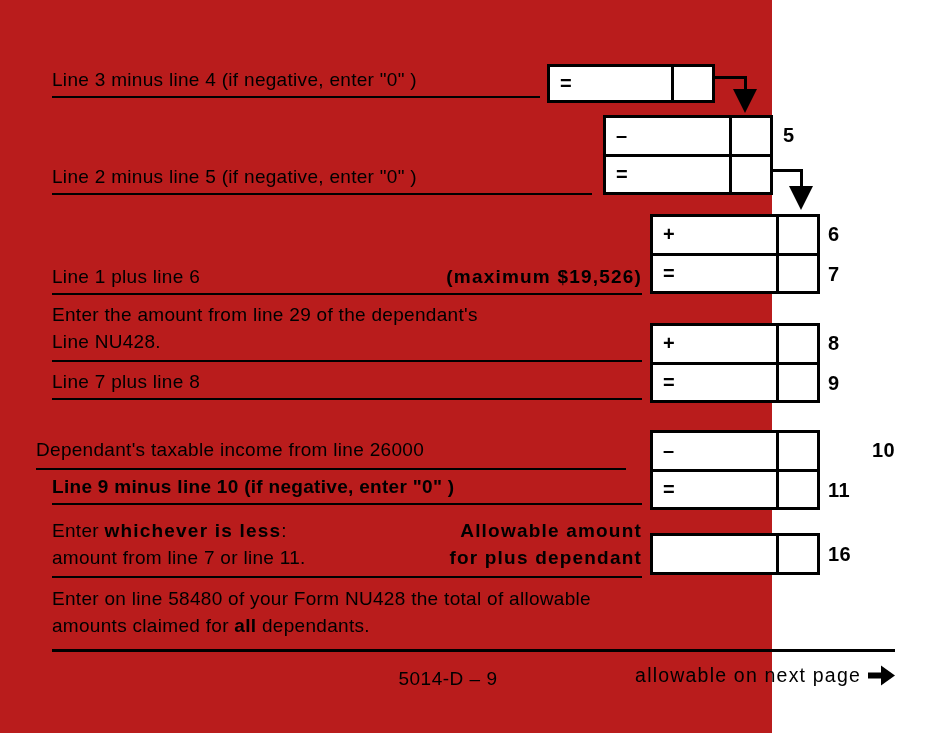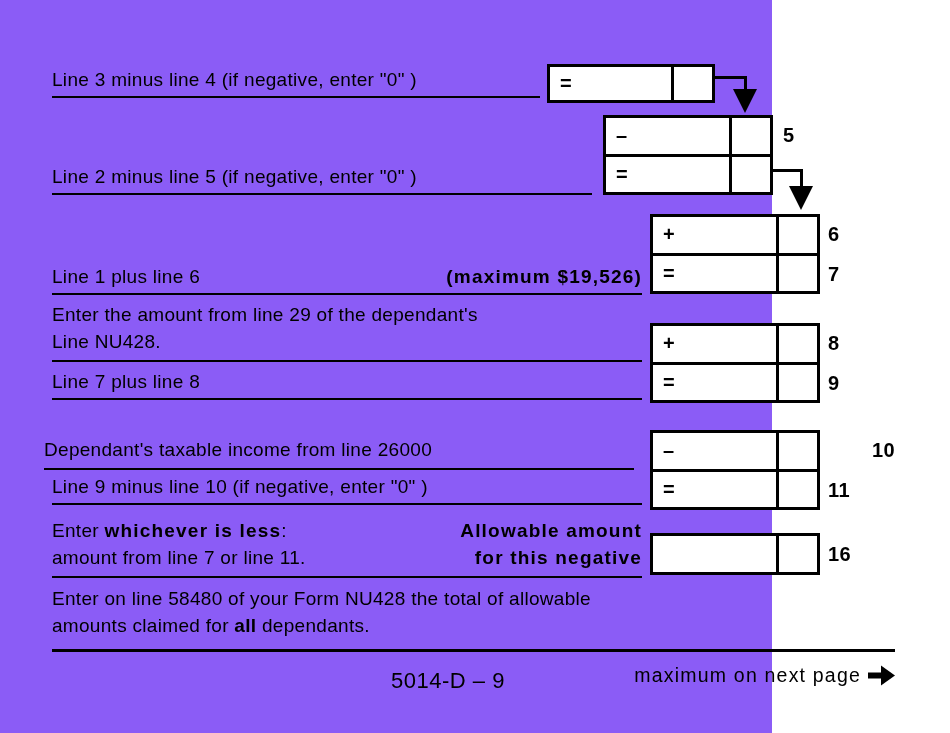--- a/index.html
+++ b/index.html
@@ -1,21 +1,21 @@
 <!DOCTYPE html>
 <html><head>
 <meta charset="utf-8">
 <style>
   * { margin:0; padding:0; box-sizing:border-box; }
   html,body { background:#ffffff; }
   body {
     width:950px; height:733px; position:relative; overflow:hidden;
     font-family:"Liberation Sans", sans-serif; color:#000;
   }
-  .page { position:absolute; left:0; top:0; width:772px; height:733px; background:#8b5cf6; }
+  .page { position:absolute; left:0; top:0; width:772px; height:733px; background:#b91c1c; }
 
   
   .row {
     position:absolute; display:flex; align-items:flex-end;
     padding-bottom:5px; font-size:19px; letter-spacing:0.3px;
     border-bottom:2px solid #000; line-height:22px;
   }
   .row.noline { border-bottom:none; }
   .row.between { justify-content:space-between; }
   .row.stack { flex-direction:column; justify-content:flex-end; align-items:stretch; line-height:27px; }
@@ -43,21 +43,21 @@
 
   
   .hline, .vline, .rule { position:absolute; background:#000; }
   .arrowdown {
     position:absolute; width:0; height:0;
     border-left:12px solid transparent; border-right:12px solid transparent;
     border-top:24px solid #000;
   }
 
   .footnum {
-    position:absolute; font-size:22px; letter-spacing:0.5px; text-align:center;
+    position:absolute; font-size:19px; letter-spacing:0.5px; text-align:center;
   }
   .footcontinue {
     position:absolute; display:flex; justify-content:flex-end; align-items:center;
     gap:7px; font-size:19.5px; letter-spacing:1.2px;
   }
 </style>
 </head>
 <body>
 
 <div class="page">
@@ -144,53 +144,53 @@
       <div class="cents"></div>
     </div>
   </div>
   <div class="linenum" style="left:828px; top:323px; height:40px;">8</div>
   <div class="linenum" style="left:828px; top:363px; height:40px;">9</div>
 
   <div class="row" style="left:52px; top:367px; width:590px; height:33px;">
     <span>Line 7 plus line 8</span>
   </div>
 
-  <div class="row stack" style="left:44px; top:408px; width:590px; height:62px;gap:8px;">
+  <div class="row stack" style="left:36px; top:408px; width:590px; height:62px;gap:8px;">
     <span>Dependant's taxable income from line 26000</span>
   </div>
 
   <div class="calcgroup" style="left:650px; top:430px; width:170px; height:80px;">
     <div class="calcrow">
       <div class="dollars">
         <span>–</span>
       </div>
       <div class="cents"></div>
     </div>
     <div class="calcrow">
       <div class="dollars">
         <span>=</span>
       </div>
       <div class="cents"></div>
     </div>
   </div>
   <div class="linenum" style="left:872px; top:430px; height:40px;">10</div>
   <div class="linenum" style="left:828px; top:470px; height:40px;">11</div>
 
-  <div class="row" style="left:52px; top:473px; width:590px; height:32px;">
+  <div class="row" style="left:52px; top:473px; width:590px; height:32px;font-weight:bold;">
     <span>Line 9 minus line 10 (if negative, enter "0" )</span>
   </div>
 
   <div class="row stack" style="left:52px; top:516px; width:590px; height:62px;">
     <span class="fline">
       <span><span>Enter </span><b class="sp">whichever is less</b><span>:</span></span>
       <span class="bold sp">Allowable amount</span>
     </span>
     <span class="fline">
       <span>amount from line 7 or line 11.</span>
-      <span class="bold sp">for this negative</span>
+      <span class="bold sp">for plus dependant</span>
     </span>
   </div>
 
   <div class="calcgroup" style="left:650px; top:533px; width:170px; height:42px;">
     <div class="calcrow">
       <div class="dollars"></div>
       <div class="cents"></div>
     </div>
   </div>
   <div class="linenum" style="left:828px; top:533px; height:42px;">16</div>
@@ -198,20 +198,20 @@
   <div class="row stack noline" style="left:52px; top:589px; width:700px; height:50px; padding-bottom:0;">
     <span>Enter on line 58480 of your Form NU428 the total of allowable</span>
     <span><span>amounts claimed for </span><b>all</b><span> dependants.</span></span>
   </div>
 
   <div class="rule" style="left:52px; top:649px; width:843px; height:3px;"></div>
 
   <div class="footnum" style="left:340px; top:668px; width:216px;">5014-D – 9</div>
 
   <div class="footcontinue" style="left:520px; top:664px; width:375px;">
-    <span>maximum on next page</span>
+    <span>allowable on next page</span>
     <svg width="27" height="21" viewBox="0 0 27 21" aria-hidden="true">
       <rect x="0" y="7.5" width="15" height="6" fill="#000"></rect>
       <polygon points="13,0.5 27,10.5 13,20.5" fill="#000"></polygon>
     </svg>
   </div>
 
 </div>
 
 </body></html>

